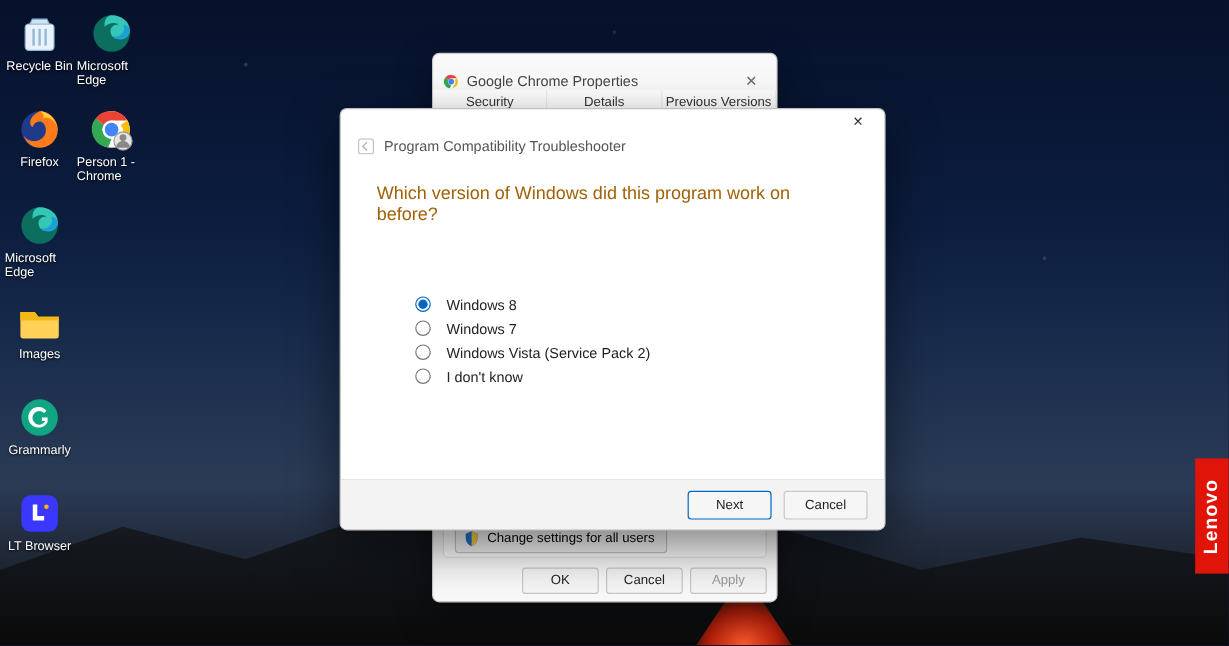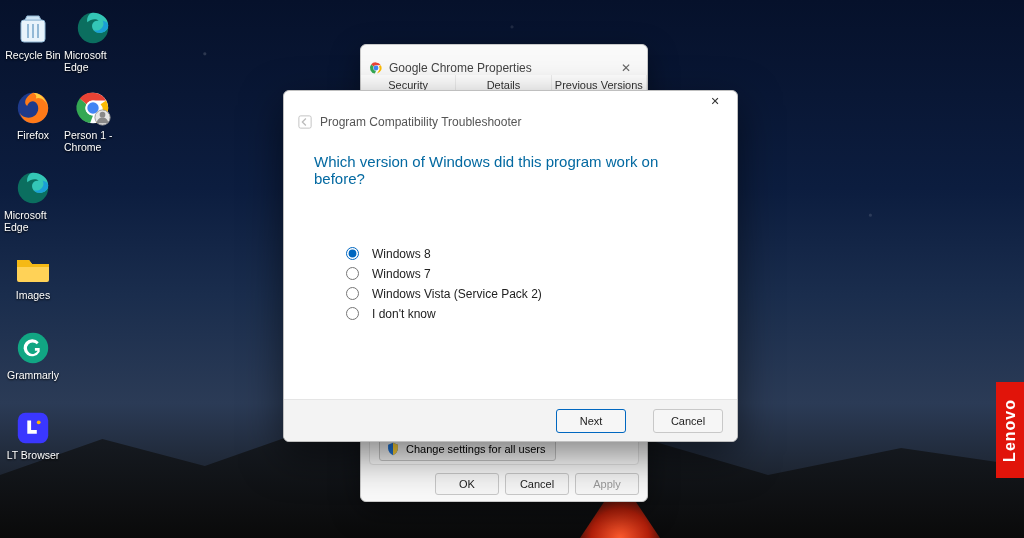--- a/index.html
+++ b/index.html
@@ -42,25 +42,25 @@
   .btn { min-width:64px; height:22px; font-size:11px; background:#f6f6f6; border:1px solid #c8c8c8; border-radius:3px; cursor:pointer; color:#222;}
   .btn:disabled { color:#999; cursor:default; }
   .shield-btn { height:24px; font-size:11px; background:#f6f6f6; border:1px solid #c8c8c8; border-radius:3px; padding:0 10px 0 6px; display:flex; align-items:center; gap:6px; cursor:pointer;}
   .shield { width:14px; height:14px; }
   
   .trouble { position:absolute; left:283px; top:90px; width:455px; height:352px; background:#fff; border:1px solid #bfbfbf; border-radius:6px; box-shadow:0 14px 40px rgba(0,0,0,.5); display:flex; flex-direction:column;}
   .trouble .topbar { height:20px; display:flex; align-items:center; justify-content:flex-end; padding-right:4px;}
   .trouble .xbtn { width:36px; height:18px; display:flex; align-items:center; justify-content:center; cursor:pointer; color:#333; font-size:11px;}
   .trouble .bread { display:flex; align-items:center; font-size:12px; color:#555; padding:4px 14px 0 14px; gap:8px;}
   .trouble .bread .arrow { width:14px; height:14px; color:#aaa;}
-  .trouble .heading { color:#0369a1; font-size:15px; padding:24px 30px 10px 30px;}
+  .trouble .heading { color:#a16207; font-size:15px; padding:24px 30px 10px 30px;}
   .trouble .options { padding:50px 20px 0 30px; display:flex; flex-direction:column; gap:6px; font-size:12px; color:#222;}
   .trouble .opt { display:flex; align-items:flex-start; gap:13px; cursor:pointer;margin-left:32px;}
   .trouble .opt input { accent-color:#0067c0; width:13px; height:13px; }
-  .trouble .footer { margin-top:auto; border-top:1px solid #e5e5e5; background:#f3f3f3; height:42px; display:flex; align-items:center; justify-content:flex-end; gap:27px; padding:0 14px; border-radius:0 0 6px 6px;}
+  .trouble .footer { margin-top:auto; border-top:1px solid #e5e5e5; background:#f3f3f3; height:42px; display:flex; align-items:center; justify-content:flex-end; gap:10px; padding:0 14px; border-radius:0 0 6px 6px;}
   .trouble .footer .btn { min-width:70px; height:24px;}
   .trouble .footer .btn.primary { border-color:#0067c0; }
 </style>
 </head>
 <body>
 
 <div class="wallpaper"></div>
 <div class="mountain"></div>
 <div class="tent">
     <div class="glow"></div>

